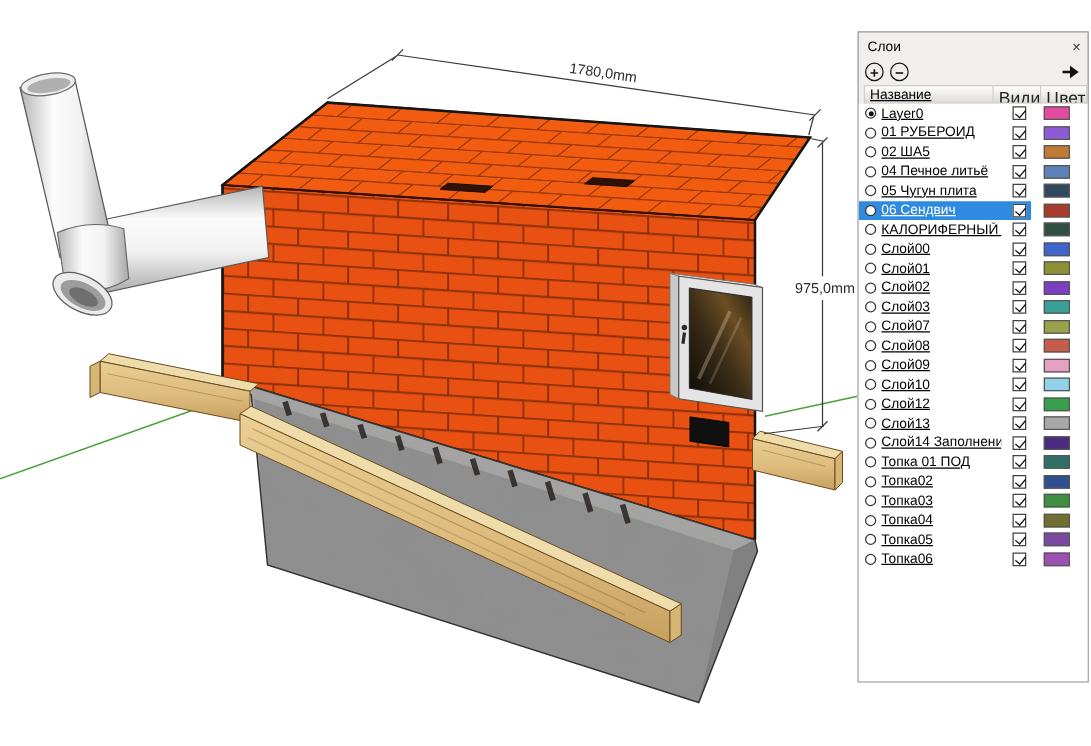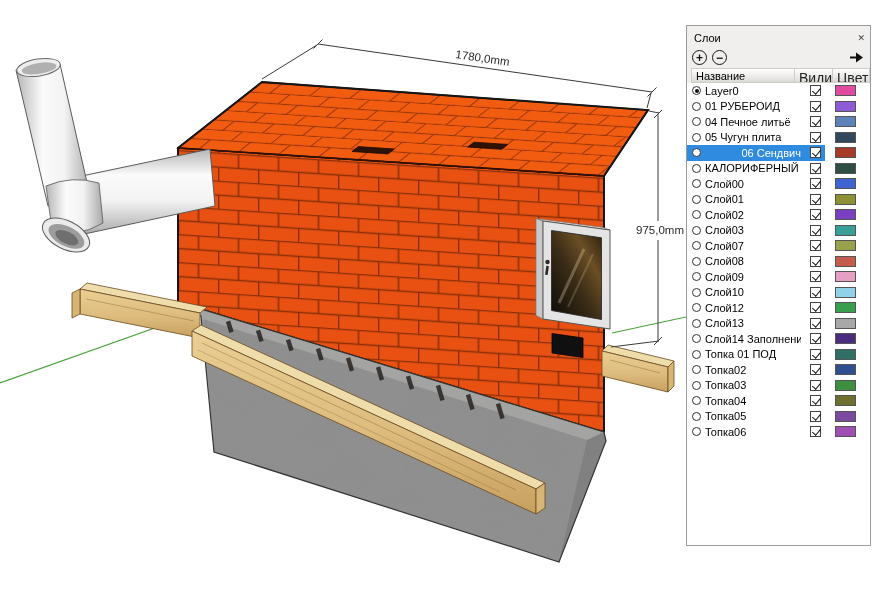--- a/index.html
+++ b/index.html
@@ -30,25 +30,25 @@
   .details-btn{margin-left:auto;background:none;border:none;padding:0 1px;display:flex;align-items:center;}
   .cols{display:flex;height:15px;flex:none;}
   .col{box-sizing:border-box;background:linear-gradient(#fefefe,#ebeae8 60%,#dcdad6);
        border:1px solid #cfcdc9;border-left:none;padding:1px 4px 0 4px;font-size:14px;color:#222;
        overflow:hidden;white-space:nowrap;}
   .col.name{width:104px;border-left:1px solid #cfcdc9;}
   .col.vis{width:38px;}
   .col.color{flex:1;}
   .list{flex:1;background:var(--list-bg);overflow:hidden;}
   .row{display:flex;align-items:center;height:15.5px;padding-left:5px;box-sizing:border-box;}
-  .row.selected{background:linear-gradient(90deg,var(--selection) 0,var(--selection) 138px,transparent 138px);text-align:right;}
+  .row.selected{background:linear-gradient(90deg,var(--selection) 0,var(--selection) 138px,transparent 138px);}
   .row.selected .name{color:#fff;}
   .radio{width:9px;height:9px;border-radius:50%;border:1px solid #333;background:#fff;flex:none;position:relative;box-sizing:border-box;}
   .radio.current::after{content:"";position:absolute;left:1.5px;top:1.5px;width:4px;height:4px;background:#111;border-radius:50%;}
-  .name{margin-left:4px;width:96px;overflow:hidden;white-space:nowrap;font-size:11px;color:#000;flex:none;}
+  .name{margin-left:4px;width:96px;overflow:hidden;white-space:nowrap;font-size:11px;color:#000;flex:none;text-decoration:underline;}
   .checkbox{width:11px;height:11px;border:1px solid #424242;background:#fff;flex:none;margin-left:9px;position:relative;box-sizing:border-box;}
   .checkbox::after{content:"";position:absolute;left:2.5px;top:0;width:3.5px;height:7px;
                    border:solid #111;border-width:0 1.6px 1.6px 0;transform:rotate(40deg);}
   .swatch{width:21px;height:11px;border:1px solid #555;margin-left:14px;flex:none;box-sizing:border-box;}
 </style>
 </head>
 <body>
 
 <div class="stage">
 
@@ -236,20 +236,26 @@
   </div>
 
   <div class="row">
     <span class="radio"></span>
     <span class="name">01 РУБЕРОИД</span>
     <span class="checkbox"></span>
     <span class="swatch" style="background: rgb(141, 91, 214);"></span>
   </div>
 
 
+  <div class="row">
+    <span class="radio"></span>
+    <span class="name">02 ША5</span>
+    <span class="checkbox"></span>
+    <span class="swatch" style="background: rgb(191, 122, 53);"></span>
+  </div>
 
 
   <div class="row">
     <span class="radio"></span>
     <span class="name">04 Печное литьё</span>
     <span class="checkbox"></span>
     <span class="swatch" style="background: rgb(92, 130, 184);"></span>
   </div>
 
   <div class="row">

